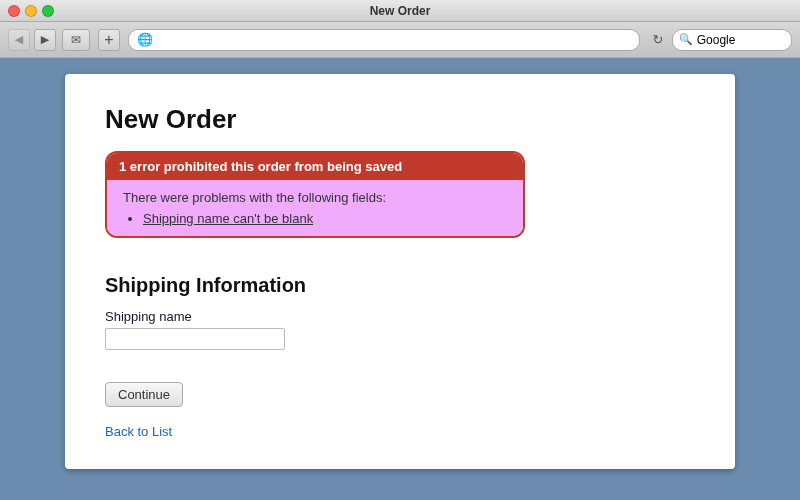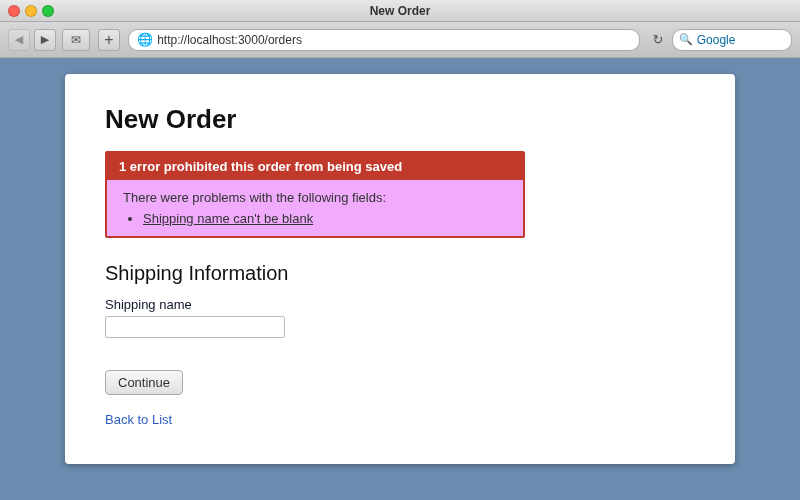--- a/index.html
+++ b/index.html
@@ -172,22 +172,22 @@
     .page-title {
       font-size: 26px;
       font-weight: bold;
       color: #111;
       margin-bottom: 16px;
     }
 
     
     .error-box {
       border: 2px solid #c0392b;
-      border-radius: 2px;
-      margin-bottom: 24px;
+      border-radius: 12px;
+      margin-bottom: 36px;
       overflow: hidden;
       width: 420px;
     }
 
     .error-header {
       background: #c0392b;
       color: white;
       font-size: 13px;
       font-weight: bold;
       padding: 6px 12px;
@@ -210,21 +210,21 @@
 
     .error-body ul li {
       font-size: 13px;
       color: #333;
       text-decoration: underline;
     }
 
     
     .section-title {
       font-size: 20px;
-      font-weight: normal;
+      font-weight: bold;
       color: #111;
       margin-bottom: 12px;
     }
 
     
     .form-label {
       font-size: 13px;
       color: #0f172a;
       margin-bottom: 4px;
       display: block;
@@ -283,30 +283,29 @@
     </div>
     <div class="email-btn">
       <span style="font-size:12px;color:#555;">✉</span>
     </div>
     <div class="add-btn">
       <span>+</span>
     </div>
 
     <div class="address-bar">
       <span class="address-globe">🌐</span>
-      <span>http://localhost:3000/orders</span>
     </div>
 
     <div class="refresh-btn">
       <span>↻</span>
     </div>
 
     <div class="search-bar">
       <span style="font-size:11px;">🔍</span>
-      <span style="color:#0369a1;font-size:12px;">Google</span>
+      <span style="color:#000000;font-size:12px;">Google</span>
     </div>
   </div>
 
   <div class="browser-content">
     <div class="page-card">
 
       <h1 class="page-title">New Order</h1>
 
       
       <div class="error-box">

